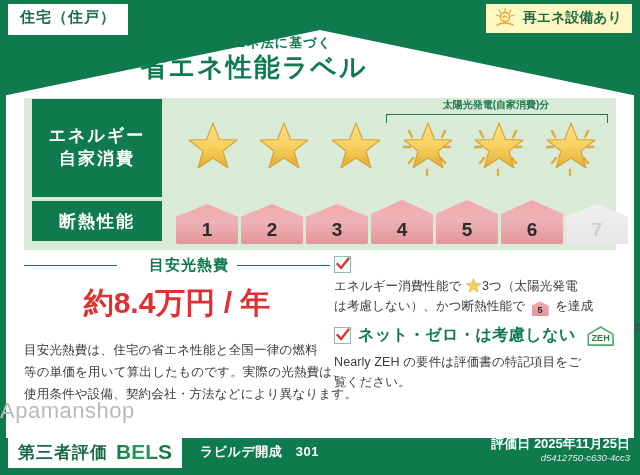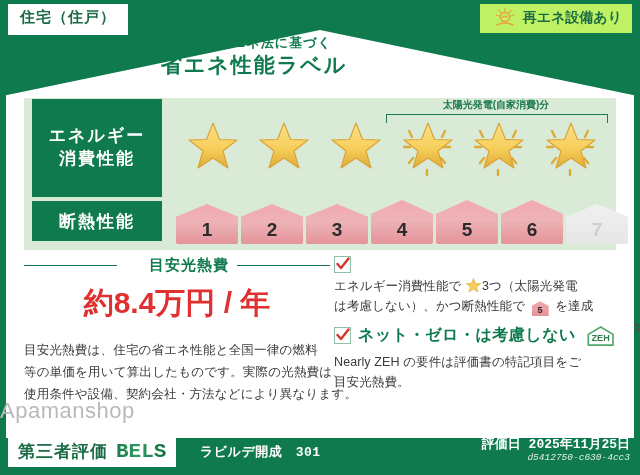--- a/index.html
+++ b/index.html
@@ -20,39 +20,39 @@
     position:absolute;left:8px;top:4px;
     background:#ffffff;
     color:#1a6b45;
     font-size:15px;font-weight:bold;
     padding:4px 12px 8px 12px;
     letter-spacing:1px;
     z-index:6;
   }
   .tag-saiene{
     position:absolute;right:8px;top:4px;
-    background:#bef264;
+    background:#fef9c3;
     color:#1a6b45;
     font-size:14px;font-weight:bold;
-    padding:3px 10px 4px 12px;
+    padding:3px 10px 4px 6px;
     display:flex;align-items:center;gap:5px;
     z-index:6;
   }
   .sun-icon{display:block;width:26px;height:22px;}
   .title-wrap{
     position:absolute;left:0;top:36px;width:508px;
     text-align:center;z-index:5;
     pointer-events:none;
   }
   .title-sub{
     color:#0f7a4d;font-size:13px;font-weight:bold;letter-spacing:1px;
     margin:0;line-height:1.1;
   }
   .title-main{
-    color:#0f7a4d;font-size:21px;font-weight:bold;letter-spacing:2px;
+    color:#0f7a4d;font-size:26px;font-weight:bold;letter-spacing:2px;
     margin:3px 0 0 0;line-height:1.1;
   }
   
   .body-shape{
     position:absolute;left:6px;top:30px;
     width:628px;height:408px;
     background:#ffffff;
     clip-path:polygon(0% 16%, 50% 0%, 100% 16%, 100% 100%, 0% 100%);
     z-index:1;
   }
@@ -197,21 +197,20 @@
   .watermark{
     position:absolute;left:0;top:398px;width:640px;
     text-align:left;z-index:7;
     font-size:22px;color:#b9b9b9;letter-spacing:0.5px;
     pointer-events:none;
   }
   
   .footer{
     position:absolute;left:0;bottom:0;width:640px;height:42px;
     z-index:8;
-    font-family:Liberation Mono, monospace;
   }
   .bels-box{
     position:absolute;left:8px;top:4px;
     background:#ffffff;padding:3px 10px 4px 10px;
     display:flex;align-items:center;gap:8px;
   }
   .bels-box .dai{font-size:17px;font-weight:bold;color:#1a6b45;letter-spacing:1px;}
   .bels-box .bels{
     font-size:21px;font-weight:bold;letter-spacing:0px;
     background:linear-gradient(90deg,#1a7a4a 0%,#2f9c63 45%,#0f6b3f 100%);
@@ -260,21 +259,21 @@
   <div class="title-wrap">
     <p class="title-sub">建築物省エネ法に基づく</p>
     <p class="title-main">省エネ性能ラベル</p>
   </div>
 
   <div class="perf-panel">
 
     <div class="perf-row row-energy">
       <div class="row-label">
         <span>エネルギー</span>
-        <span>消費性能</span>
+        <span>自家消費</span>
       </div>
       <div class="stars-area">
 
         <div class="star-cell">
           <svg class="star-svg" viewBox="0 0 50 50">
             <defs>
                 <linearGradient id="sg1" x1="0" y1="0" x2="0" y2="1">
               <stop offset="0%" stop-color="#fbe08a"></stop>
                   <stop offset="55%" stop-color="#f7cf5c"></stop>
                   <stop offset="100%" stop-color="#e0ab35"></stop>
@@ -441,21 +440,21 @@
           <span class="zeh-logo">
             <svg viewBox="0 0 38 26">
               <path d="M4 11 L19 2 L34 11 L34 24 L4 24 Z" fill="#ffffff" stroke="#4ea86a" stroke-width="2" stroke-linejoin="round"></path>
               <text x="19" y="19" font-family="Liberation Sans, sans-serif" font-size="11" font-weight="bold" fill="#2f7d4a" text-anchor="middle">ZEH</text>
             </svg>
             <span class="nearly">Nearly ZEH</span>
           </span>
         </div>
         <div class="check-body">
           <div>Nearly ZEH の要件は評価書の特記項目をご</div>
-          <div>目安光熱費。</div>
+          <div>覧ください。</div>
         </div>
       </div>
 
     </div>
   </div>
 
   <div class="watermark">Apamanshop</div>
 
   <div class="footer">
     <div class="bels-box">

